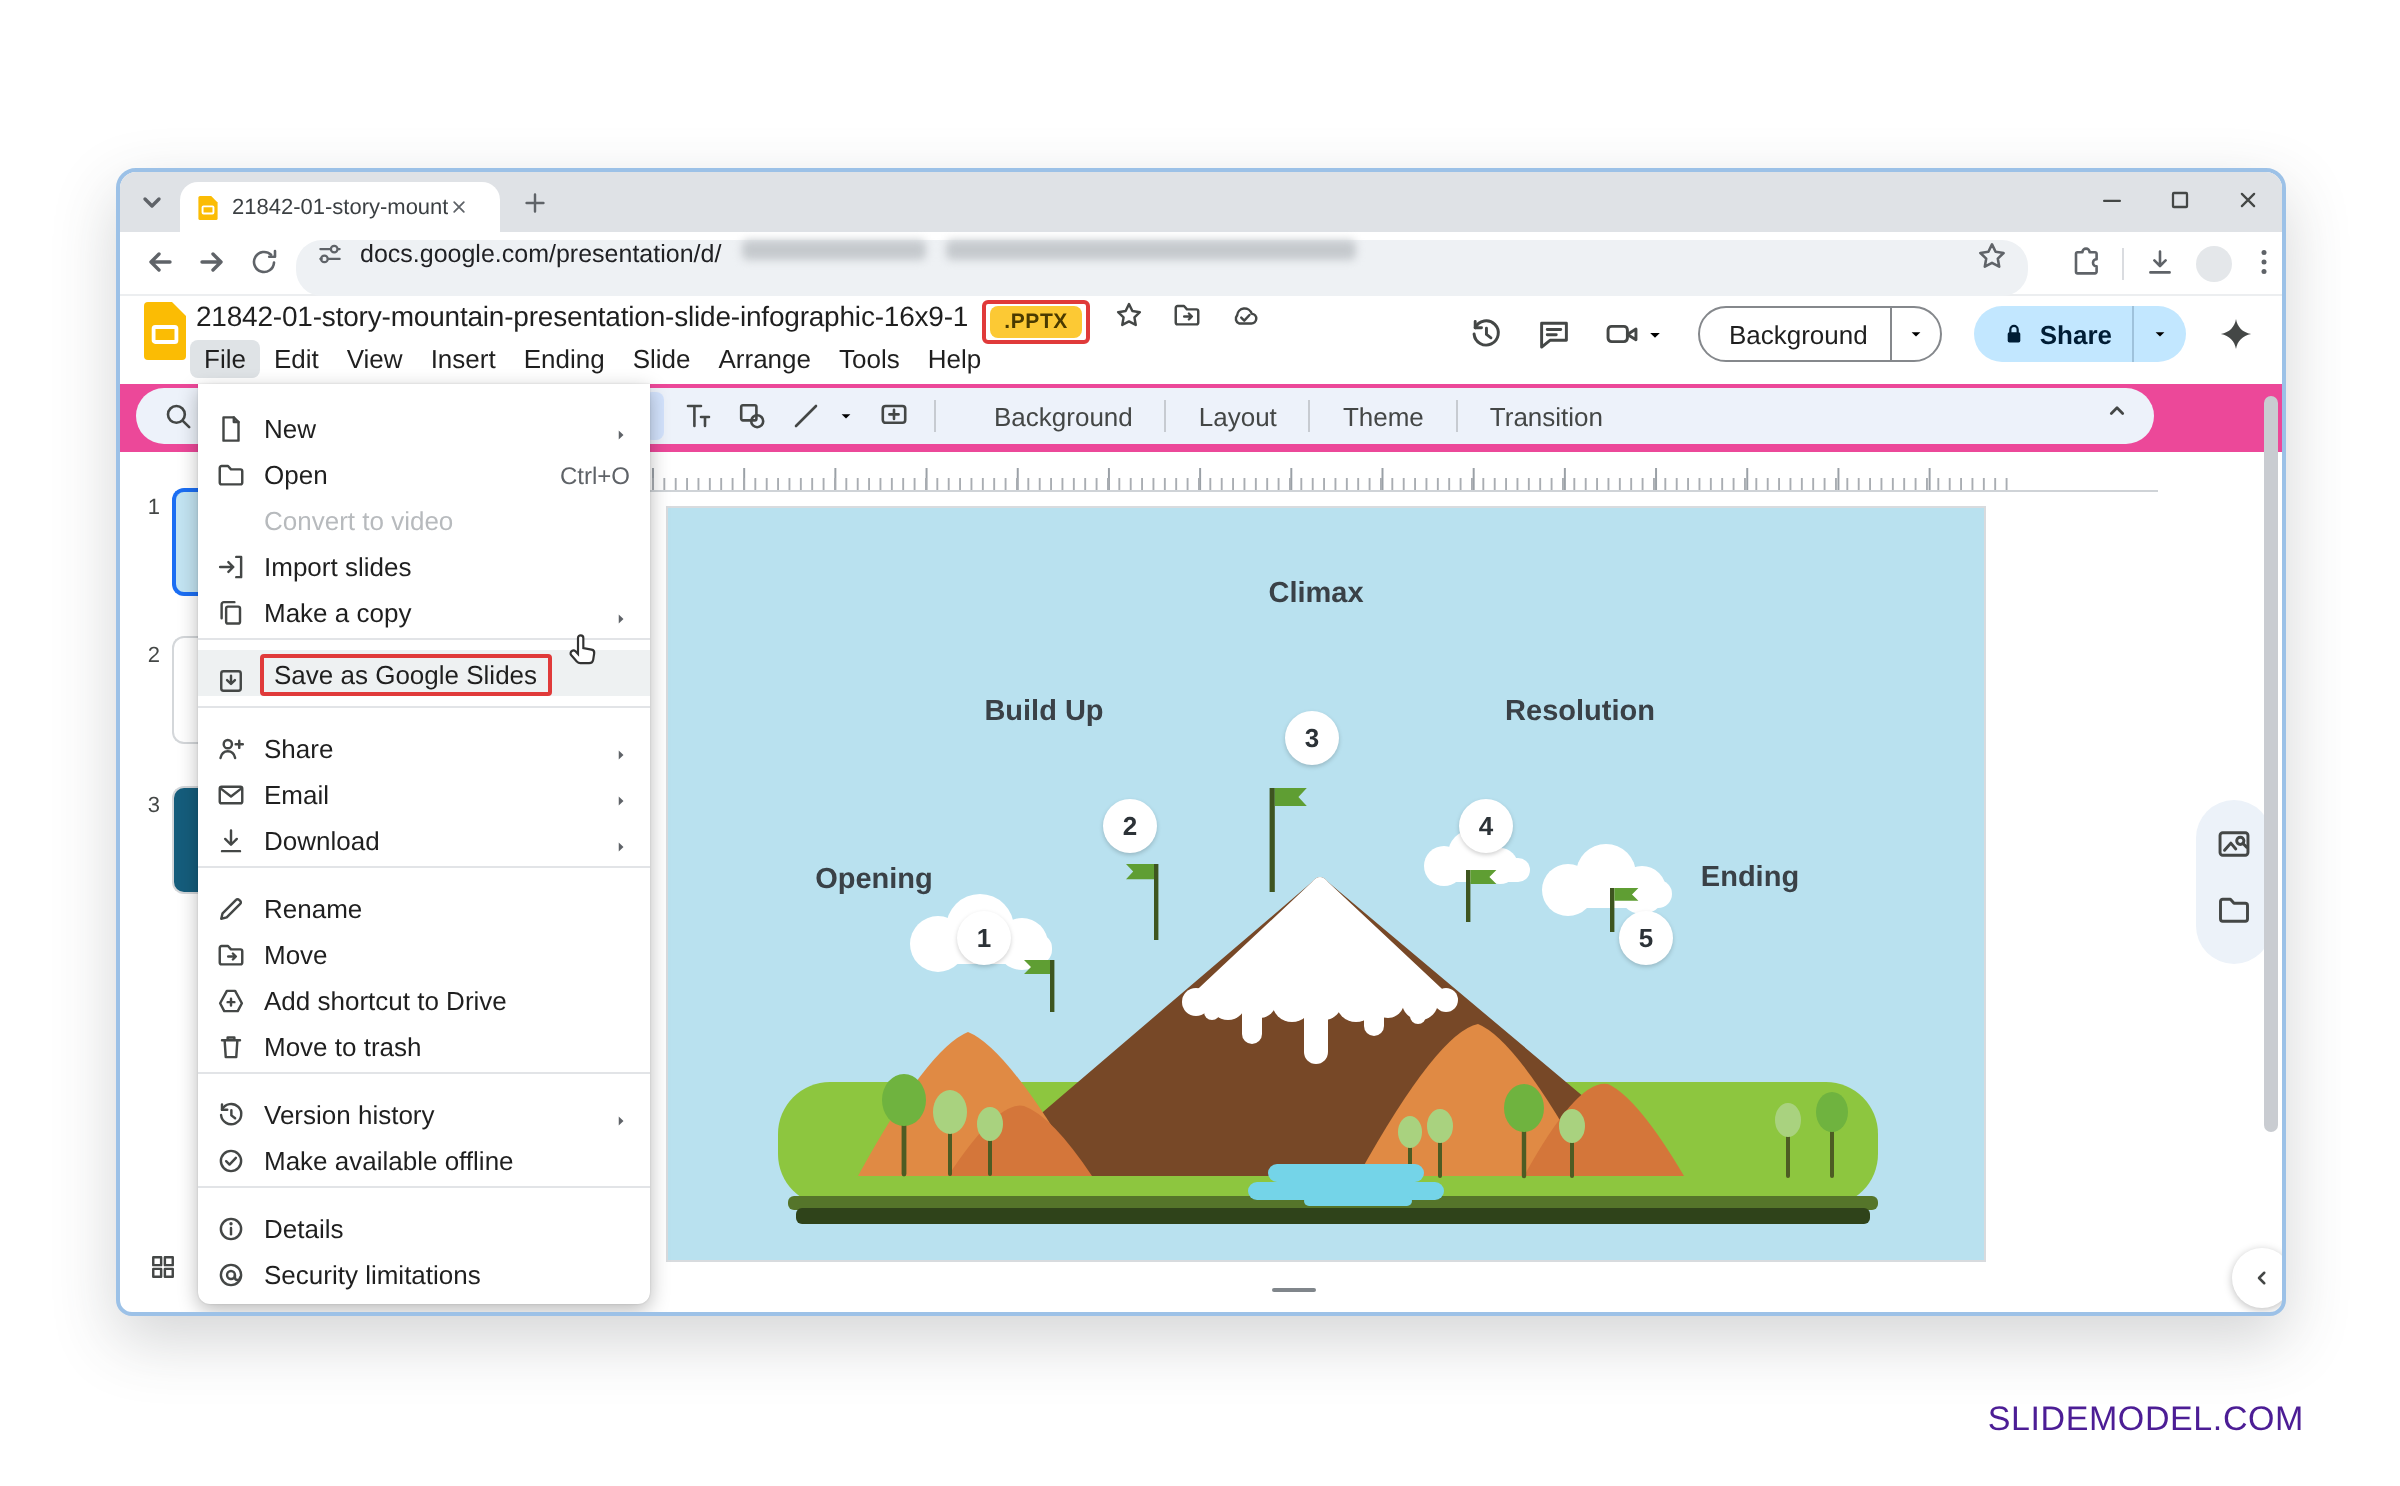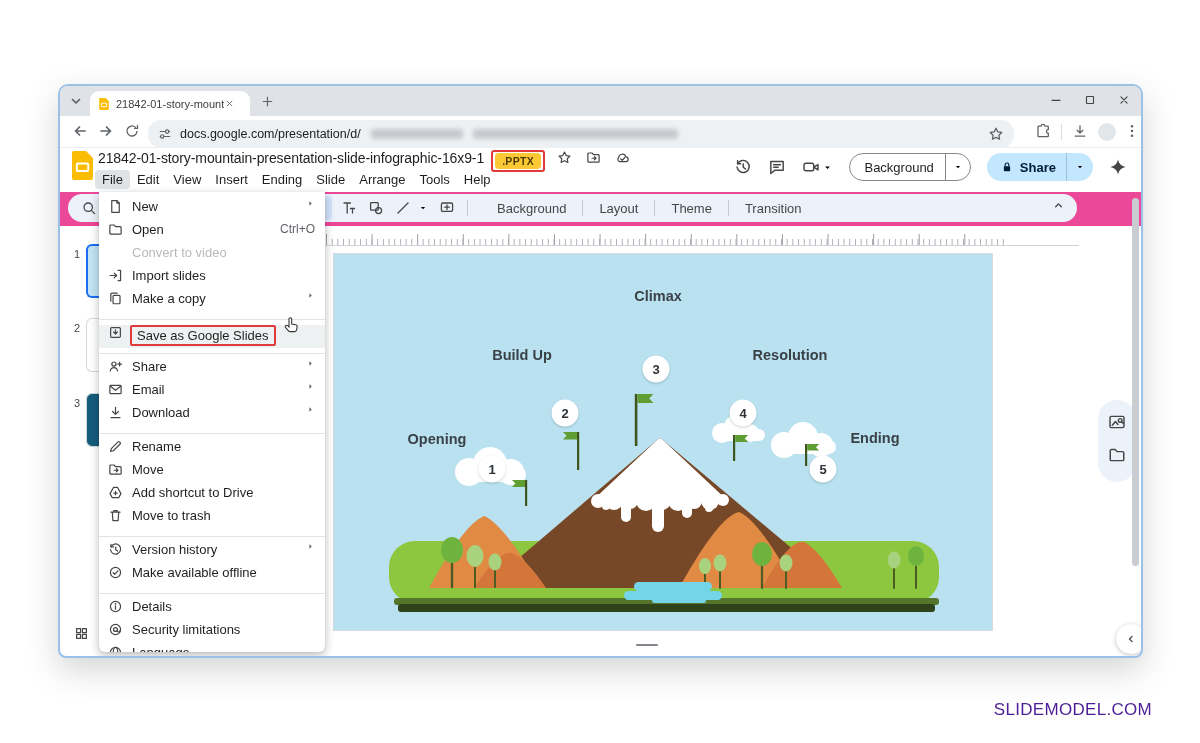--- a/index.html
+++ b/index.html
@@ -20,21 +20,21 @@
   .tab{position:absolute;left:30px;top:5px;width:160px;height:25px;background:#fff;border-radius:9px 9px 0 0;display:flex;align-items:center;padding:0 6px 0 8px}
   .tab-title{font-size:11px;color:#3c4043;white-space:nowrap;overflow:hidden;width:108px;margin-left:6px}
   .tab .i{width:12px;height:12px}
   .newtab{position:absolute;left:200px;top:8px;width:15px;height:15px}
   .winctl{position:absolute;right:10px;top:7px;display:flex;gap:20px}
   .winctl .i{width:14px;height:14px;color:#444746}
 
   
   .addressbar{position:absolute;left:0;top:30px;right:0;height:32px;background:#fff;border-bottom:1px solid #eceef0}
   .nav{position:absolute;top:7px}
-  .urlpill{position:absolute;left:88px;top:4px;width:866px;height:28px;background:#eef1f4;border-radius:13px;display:flex;align-items:center;padding:0 10px}
+  .urlpill{position:absolute;left:88px;top:4px;width:866px;height:28px;background:#eef1f4;border-radius:13px;display:flex;align-items:flex-start;padding:0 10px}
   .urltext{font-size:12.5px;color:#202124;margin-left:8px;white-space:nowrap}
   .blurseg{height:10px;background:#c5c9cd;border-radius:3px;filter:blur(2px);margin-left:10px}
   .pillstar{margin-left:auto}
   .abdiv{position:absolute;left:1001px;top:8px;width:1px;height:16px;background:#dadce0}
   .avatar{position:absolute;left:1038px;top:7px;width:18px;height:18px;border-radius:50%;background:#e4e7ea}
 
   
   .appheader{position:absolute;left:0;top:62px;right:0;height:44px;background:#fff}
   .slideslogo{position:absolute;left:12px;top:3px}
   .doctitle-row{position:absolute;left:38px;top:2px;display:flex;}
@@ -97,21 +97,21 @@
   .notesbar{position:absolute;left:576px;top:558px;width:22px;height:2px;background:#80868b;border-radius:1px}
 
   
   .rightrail{position:absolute;left:1038px;top:314px;width:38px;height:82px;background:#ecf2f9;border-radius:19px;display:flex;flex-direction:column;align-items:center;padding-top:13px;gap:15px}
   .rightrail .i{width:18px;height:18px;color:#444746}
   .chevcircle{position:absolute;left:1056px;top:538px;width:30px;height:30px;border-radius:50%;background:#fff;box-shadow:0 1px 4px rgba(0,0,0,.25);display:flex;align-items:center;justify-content:center}
   .chevcircle .i{width:12px;height:12px;color:#444746}
 
   
   .filemenu{position:absolute;left:39px;top:106px;width:226px;height:460px;background:#fff;border-radius:0 0 6px 6px;box-shadow:0 3px 10px rgba(0,0,0,.28),0 0 1px rgba(0,0,0,.15);padding:7px 0;overflow:hidden;z-index:40}
-  .mi{height:23px;display:flex;align-items:flex-start;padding:0 10px 0 9px}
+  .mi{height:23px;display:flex;align-items:flex-end;padding:0 10px 0 9px}
   .mi.hl{background:#eef1f2}
   .mic{width:15px;height:15px;color:#444746;margin-right:9px}
   .mlabel{font-size:13px;color:#1f1f1f;white-space:nowrap}
   .mi.dis .mlabel{color:#b7babd}
   .redbox{border:2px solid var(--ann);border-radius:2px;padding:1px 5px;margin-left:-2px}
   .mspace{flex:1}
   .mshort{font-size:12px;color:#5f6368}
   .mcaret{width:9px;height:9px;color:#5f6368}
   .msep{height:1px;background:#e2e4e7;margin:5px 0}
   .menuscroll{position:absolute;right:2px;top:112px;width:7px;height:368px;background:#c9ccd1;border-radius:4px;z-index:41}

